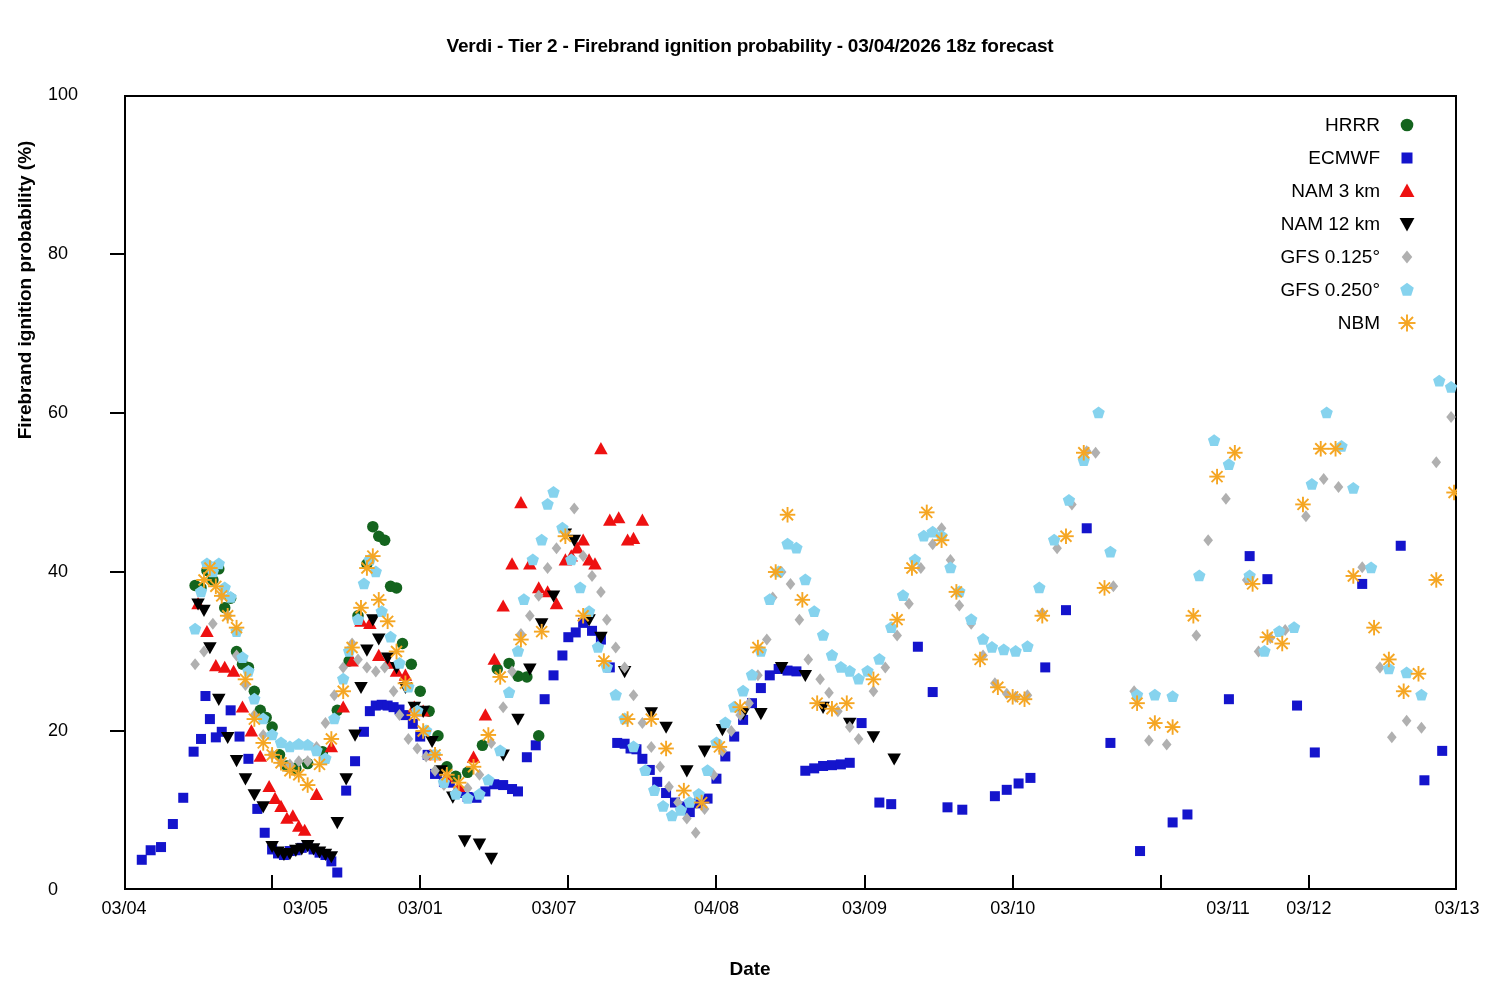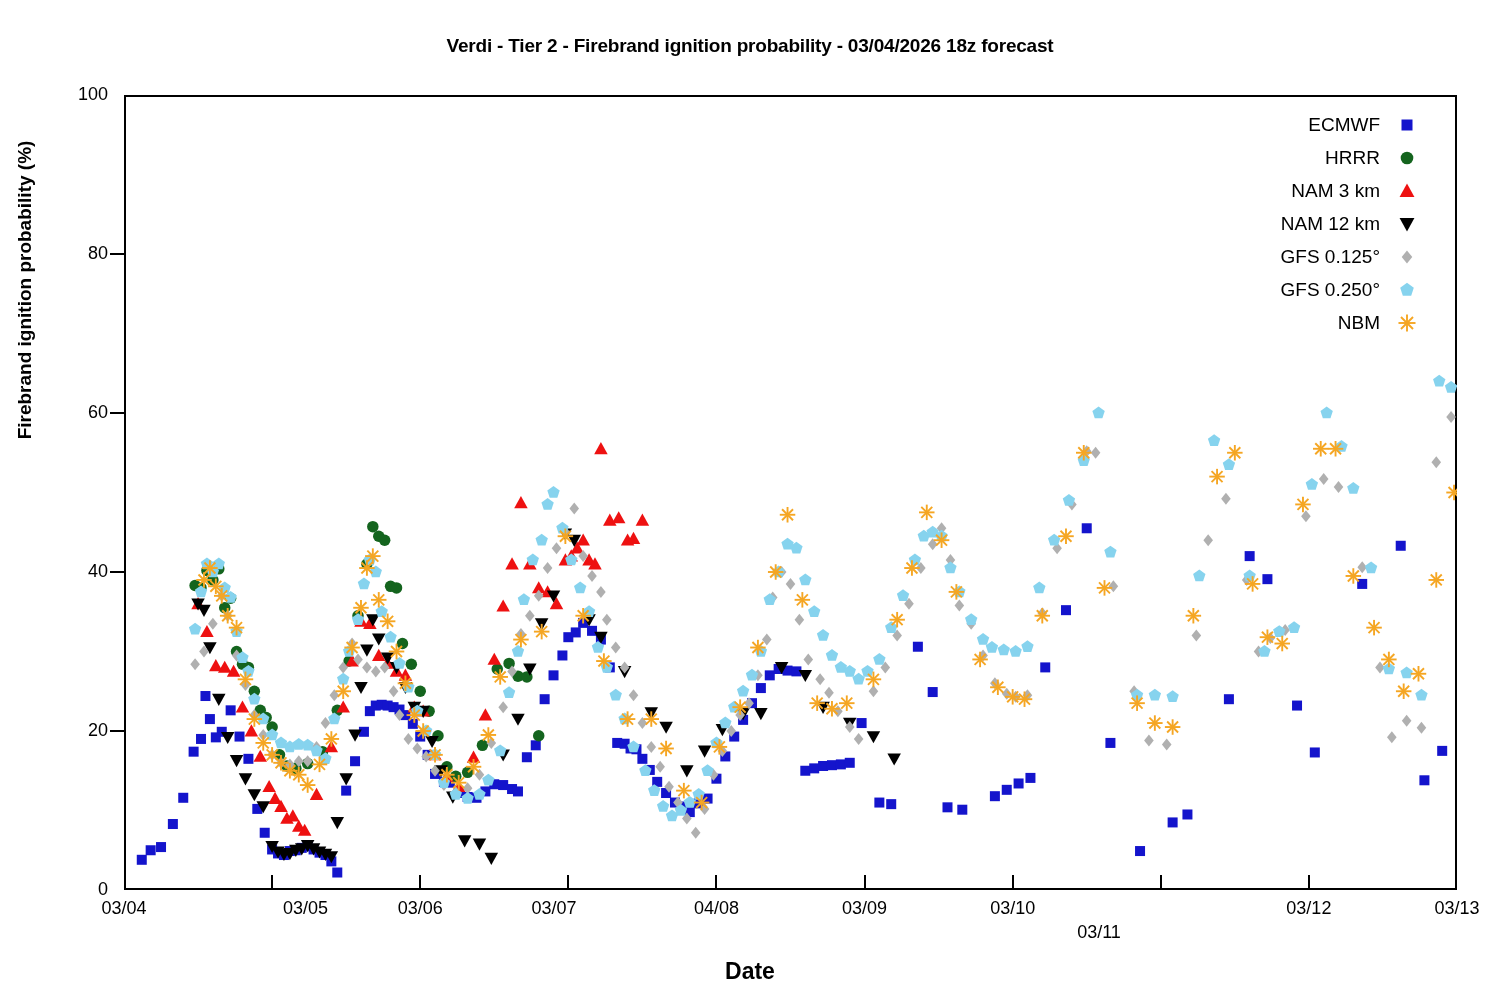--- a/index.html
+++ b/index.html
@@ -13,28 +13,28 @@
     position:absolute;left:0;top:35px;width:1500px;text-align:center;
     font-size:19px;font-weight:bold;color:#000;letter-spacing:-0.2px;
   }
   #y-axis-label{
     position:absolute;left:0px;top:0px;width:1000px;height:40px;
     transform-origin:0 0;transform:rotate(-90deg) translate(-790px,14px);
     text-align:center;font-size:19px;font-weight:bold;color:#000;
   }
   #x-axis-label{
     position:absolute;left:0;top:958px;width:1500px;text-align:center;
-    font-size:23px;font-weight:bold;color:#000;
+    font-size:19px;font-weight:bold;color:#000;
   }
   #plot-frame{
     position:absolute;left:124px;top:95px;width:1333px;height:795px;
     border:2px solid #000;box-sizing:border-box;background:#fff;
   }
   .ytick-label{
-    position:absolute;right:1392px;width:60px;text-align:right;
+    position:absolute;right:1392px;width:60px;
     font-size:18px;color:#000;transform:translateY(-11px);
   }
   .ytick-mark{position:absolute;left:110px;width:14px;height:2px;background:#000;}
   .xtick-label{
     position:absolute;top:898px;width:100px;text-align:center;
     font-size:18px;color:#000;transform:translateX(-50px);
   }
   .xtick-mark{position:absolute;top:875px;width:2px;height:15px;background:#000;}
   #series-layer{position:absolute;left:0;top:0;width:1500px;height:1000px;pointer-events:none;}
   #legend-box{position:absolute;left:1205px;top:108px;width:215px;}
@@ -64,31 +64,31 @@
       <div class="ytick-label" style="top: 413px;">60</div>
       <div class="ytick-mark" style="top: 412px;"></div>
       <div class="ytick-label" style="top: 254px;">80</div>
       <div class="ytick-mark" style="top: 253px;"></div>
       <div class="ytick-label" style="top: 95px;">100</div>
     </div>
   <div id="x-axis">
       <div class="xtick-label" style="left: 124px;">03/04</div>
       <div class="xtick-label" style="left: 278px; text-align: right;">03/05</div>
       <div class="xtick-mark" style="left: 271.111px;"></div>
-      <div class="xtick-label" style="left: 420.222px;">03/06</div>
+      <div class="xtick-label" style="left: 420.222px;">03/01</div>
       <div class="xtick-mark" style="left: 419.222px;"></div>
       <div class="xtick-label" style="left: 554px;">03/07</div>
       <div class="xtick-mark" style="left: 567.333px;"></div>
       <div class="xtick-label" style="left: 716.444px;">04/08</div>
       <div class="xtick-mark" style="left: 715.444px;"></div>
       <div class="xtick-label" style="left: 864.556px;">03/09</div>
       <div class="xtick-mark" style="left: 863.556px;"></div>
       <div class="xtick-label" style="left: 1012.67px;">03/10</div>
       <div class="xtick-mark" style="left: 1011.67px;"></div>
-      <div class="xtick-label" style="left: 1099px; margin-top: 24px;">03/11</div>
+      <div class="xtick-label" style="left: 1228px;">03/11</div>
       <div class="xtick-mark" style="left: 1159.78px;"></div>
       <div class="xtick-label" style="left: 1308.89px;">03/12</div>
       <div class="xtick-mark" style="left: 1307.89px;"></div>
       <div class="xtick-label" style="left: 1457px;">03/13</div>
     </div>
 
   <svg id="series-layer" width="1500" height="1000" viewBox="0 0 1500 1000">
       <defs>
         <clipPath id="plotclip">
           <rect x="124" y="95" width="1333" height="795"></rect>
@@ -1139,32 +1139,32 @@
           <line x1="1481.8344444444444" y1="647.525" x2="1497.3344444444444" y2="647.525" stroke="#f5a623" stroke-width="1.9"></line>
           <line x1="1484.1043668902487" y1="642.0449224458042" x2="1495.0645219986402" y2="653.0050775541957" stroke="#f5a623" stroke-width="1.9"></line>
           <line x1="1489.5844444444444" y1="639.775" x2="1489.5844444444444" y2="655.275" stroke="#f5a623" stroke-width="1.9"></line>
           <line x1="1495.0645219986402" y1="642.0449224458042" x2="1484.1043668902487" y2="653.0050775541957" stroke="#f5a623" stroke-width="1.9"></line>
         </g>
       </g>
     </svg>
 
   <div id="legend-box">
       <div class="legend-row">
+        <span class="legend-text">HRRR</span>
+        <span class="legend-mark">
+          <svg width="26" height="26">
+            <circle cx="13" cy="13" r="6.324999999999999" fill="#14641e"></circle>
+          </svg>
+        </span>
+      </div>
+      <div class="legend-row">
         <span class="legend-text">ECMWF</span>
         <span class="legend-mark">
           <svg width="26" height="26">
             <rect x="7.5" y="7.5" width="11" height="11" fill="#1414cc"></rect>
-          </svg>
-        </span>
-      </div>
-      <div class="legend-row">
-        <span class="legend-text">HRRR</span>
-        <span class="legend-mark">
-          <svg width="26" height="26">
-            <circle cx="13" cy="13" r="6.324999999999999" fill="#14641e"></circle>
           </svg>
         </span>
       </div>
       <div class="legend-row">
         <span class="legend-text">NAM 3 km</span>
         <span class="legend-mark">
           <svg width="26" height="26">
             <polygon points="13,5.574999999999999 5.574999999999999,18.94 20.425,18.94" fill="#ee1111"></polygon>
           </svg>
         </span>

